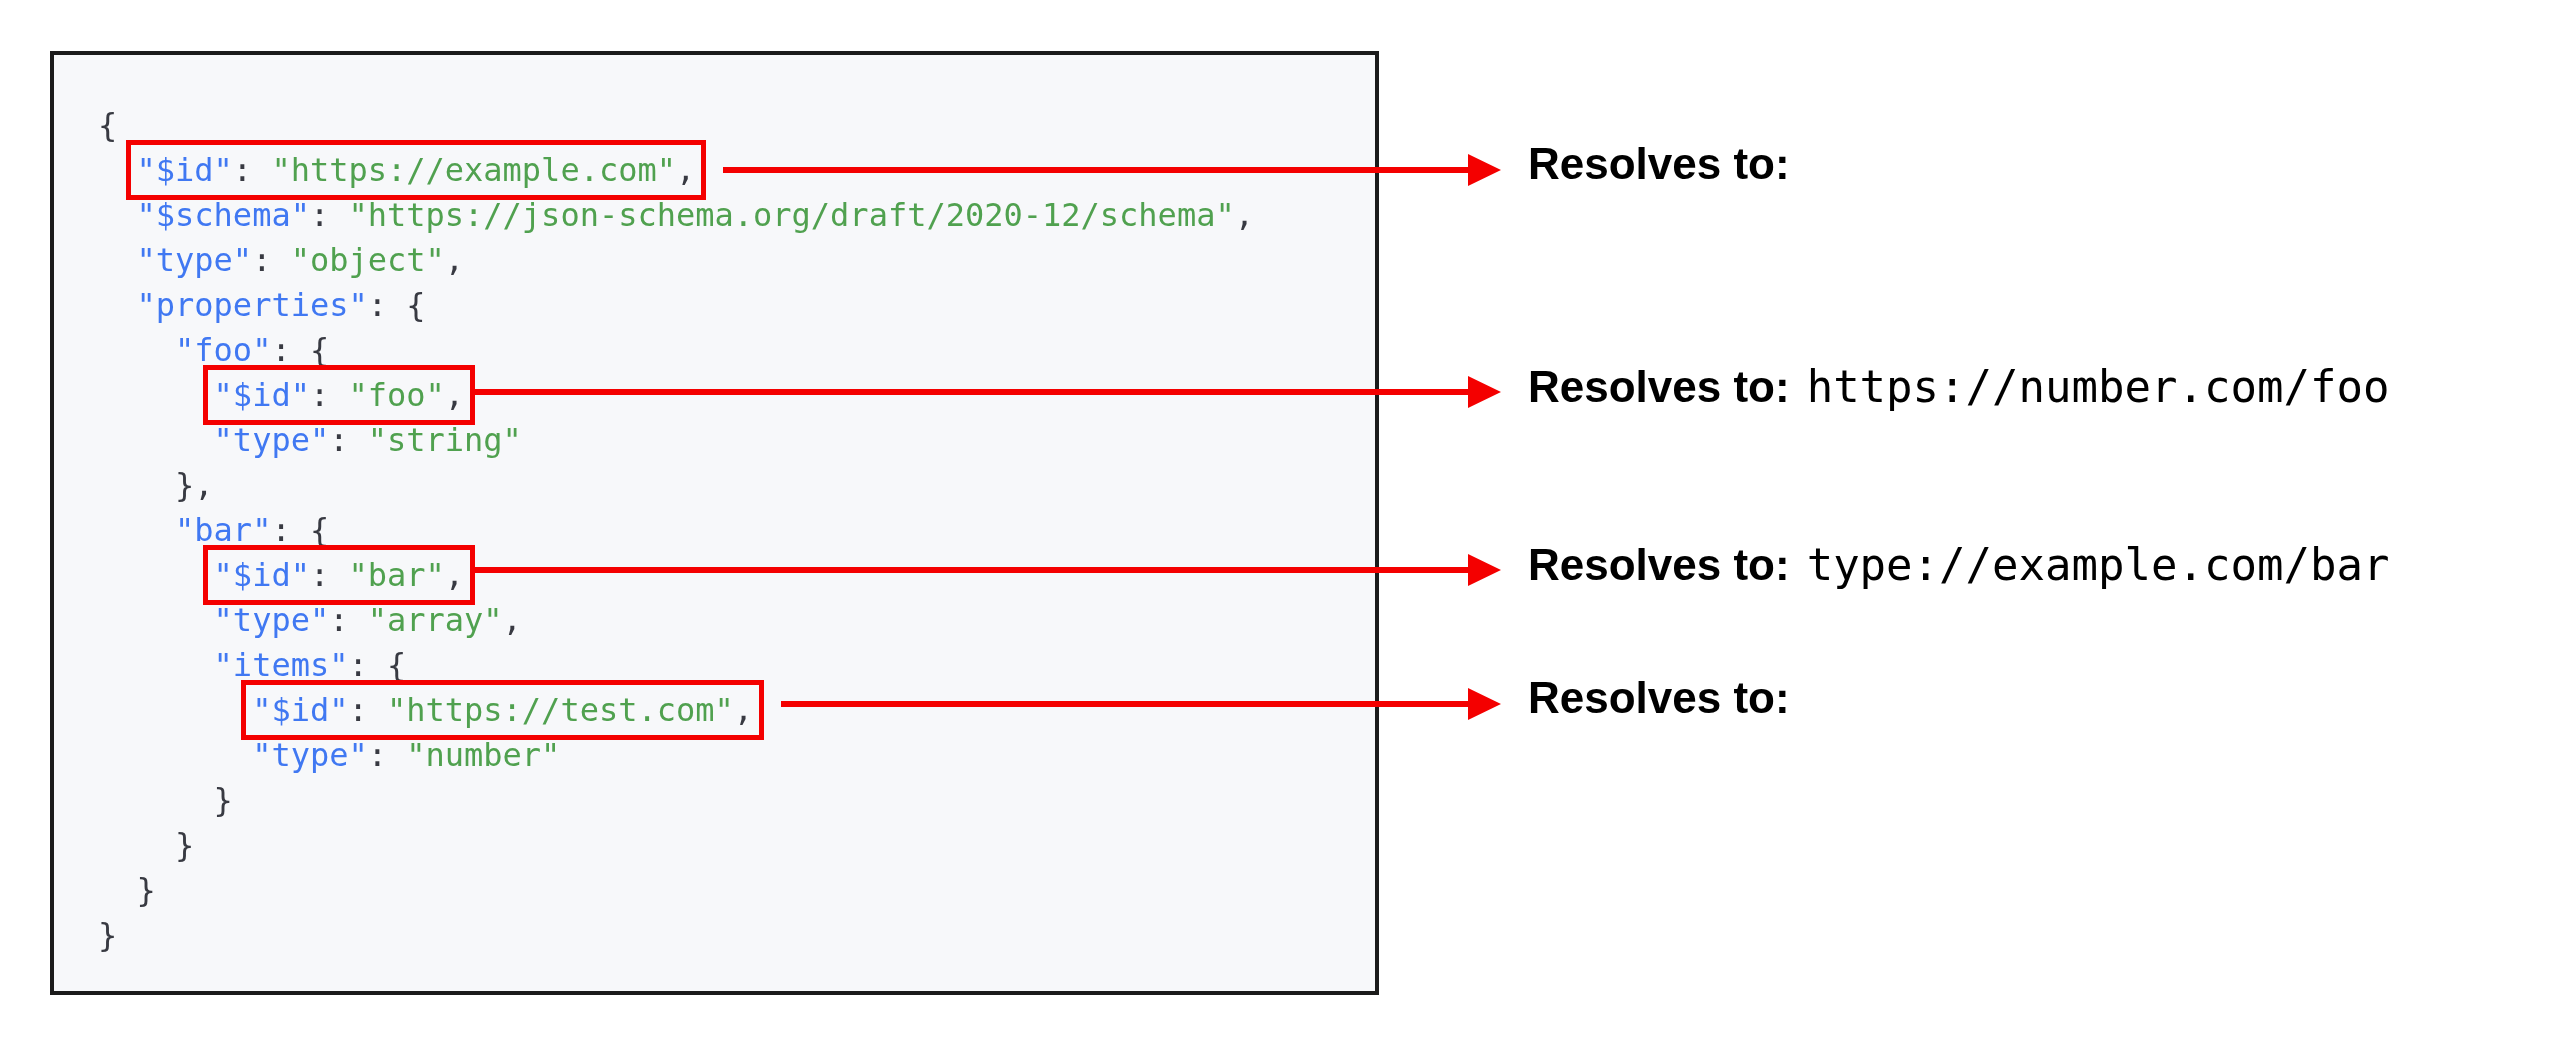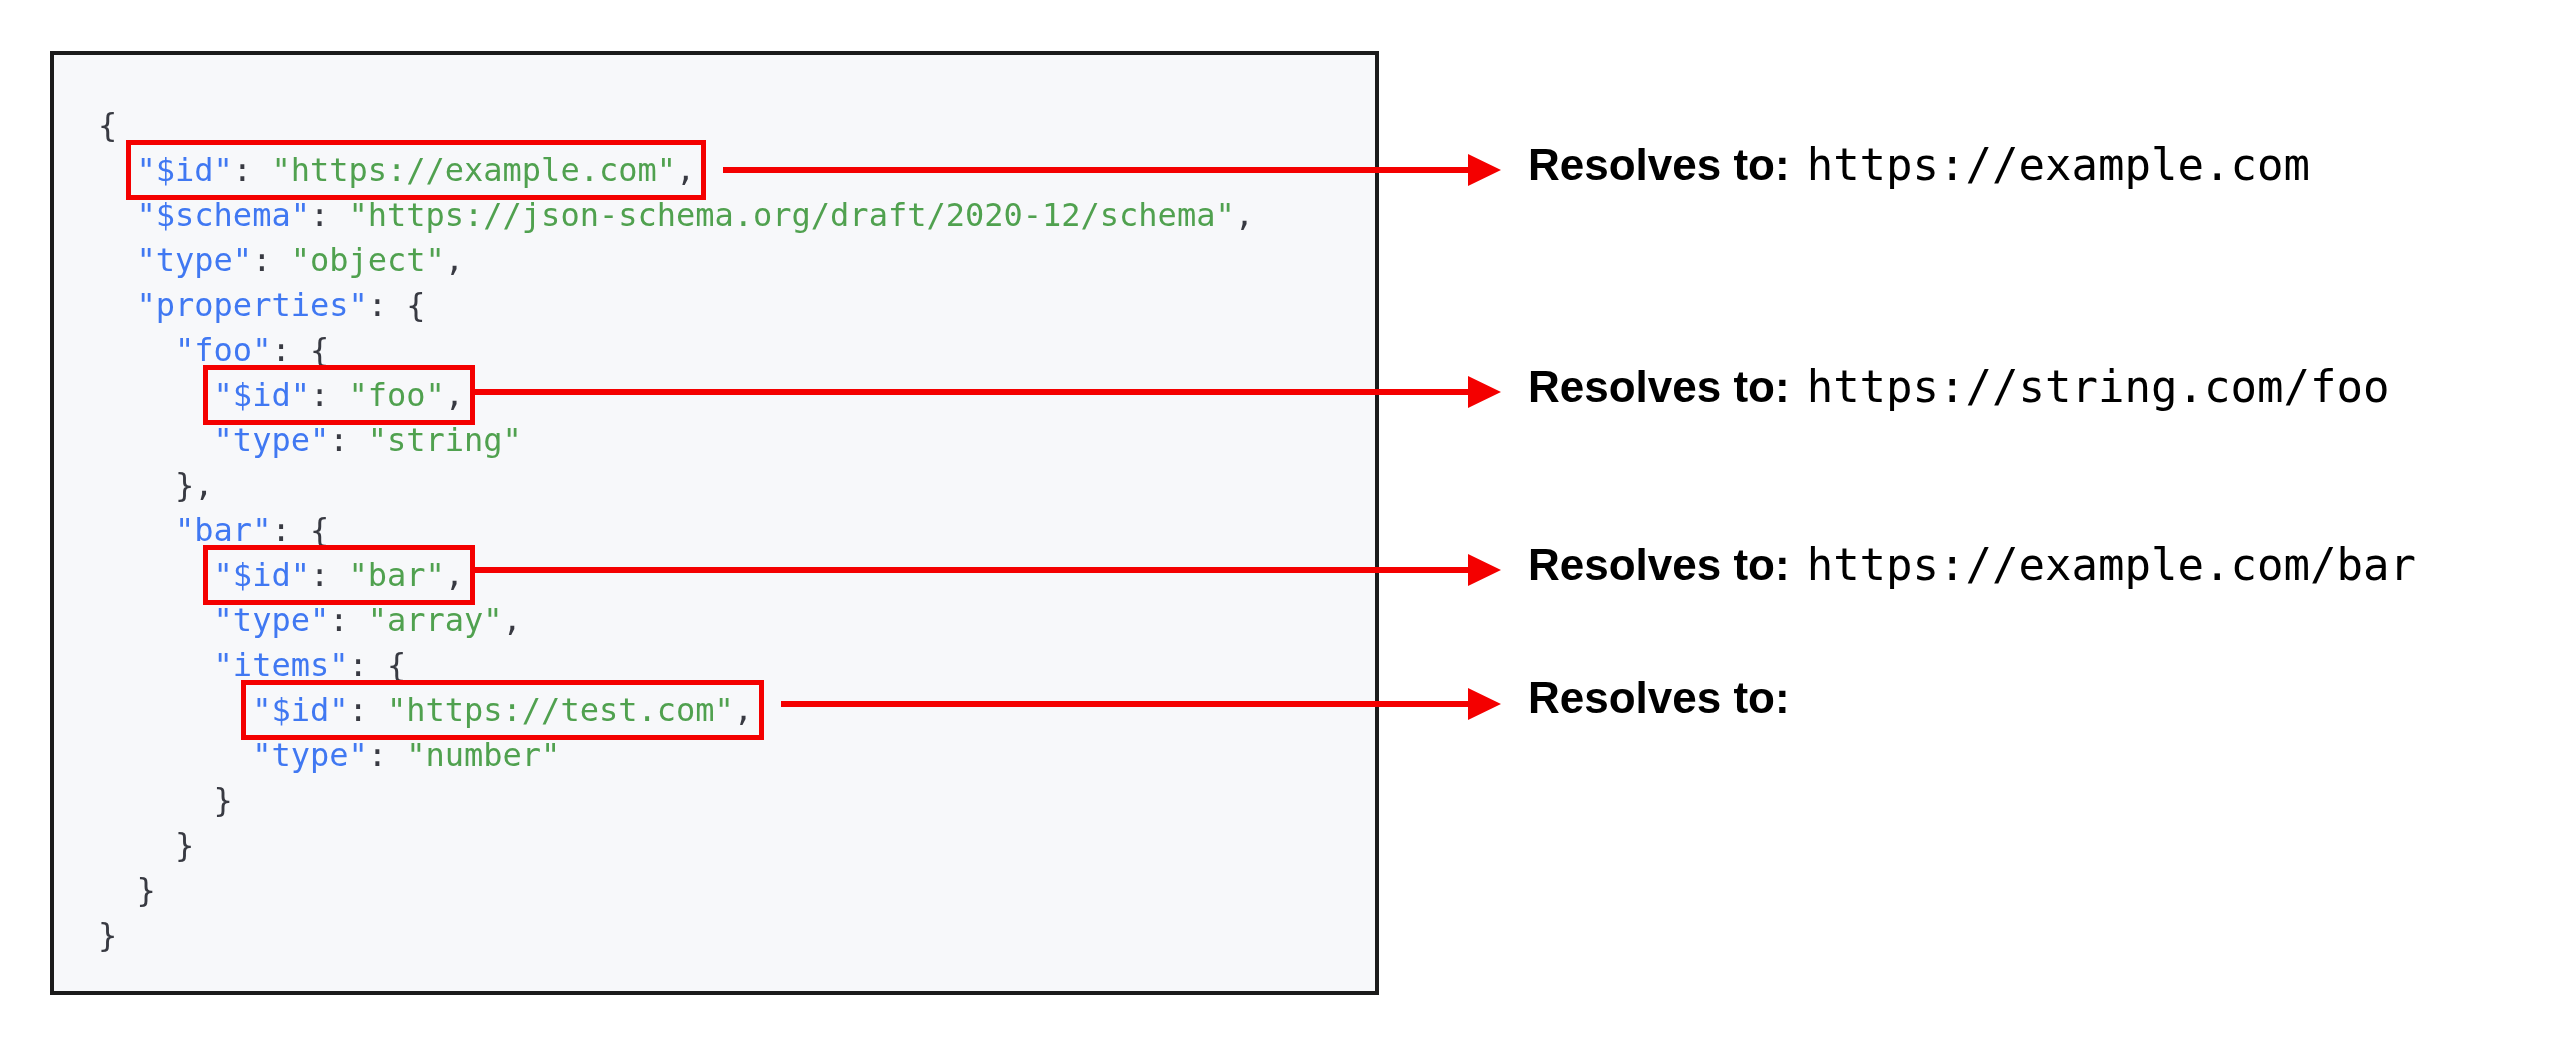--- a/index.html
+++ b/index.html
@@ -107,29 +107,28 @@
       <div class="code-line">        <span class="hl"><span class="tok-key">"$id"</span><span class="tok-punct">: </span><span class="tok-str">"https://test.com"</span><span class="tok-punct">,</span></span></div>
       <div class="code-line">        <span class="tok-key">"type"</span><span class="tok-punct">: </span><span class="tok-str">"number"</span></div>
       <div class="code-line">      <span class="tok-punct">}</span></div>
       <div class="code-line">    <span class="tok-punct">}</span></div>
       <div class="code-line">  <span class="tok-punct">}</span></div>
       <div class="code-line"><span class="tok-punct">}</span></div>
     </div>
   <div class="annotations">
       <div class="annotation-row" style="top: 139px;">
         <span class="annotation-label">Resolves to:</span>
-        <span class="annotation-value">https://example.com</span>
       </div>
       <div class="annotation-row" style="top: 361px;">
         <span class="annotation-label">Resolves to:</span>
-        <span class="annotation-value">https://string.com/foo</span>
+        <span class="annotation-value">https://number.com/foo</span>
       </div>
       <div class="annotation-row" style="top: 539px;">
         <span class="annotation-label">Resolves to:</span>
-        <span class="annotation-value">https://example.com/bar</span>
+        <span class="annotation-value">type://example.com/bar</span>
       </div>
       <div class="annotation-row" style="top: 673px;">
         <span class="annotation-label">Resolves to:</span>
       </div>
     </div>
 <div class="arrow" style="left: 723px; top: 167px; width: 746px;">
       <span class="head"></span>
     </div>
     <div class="arrow" style="left: 473px; top: 389px; width: 996px;">
       <span class="head"></span>

